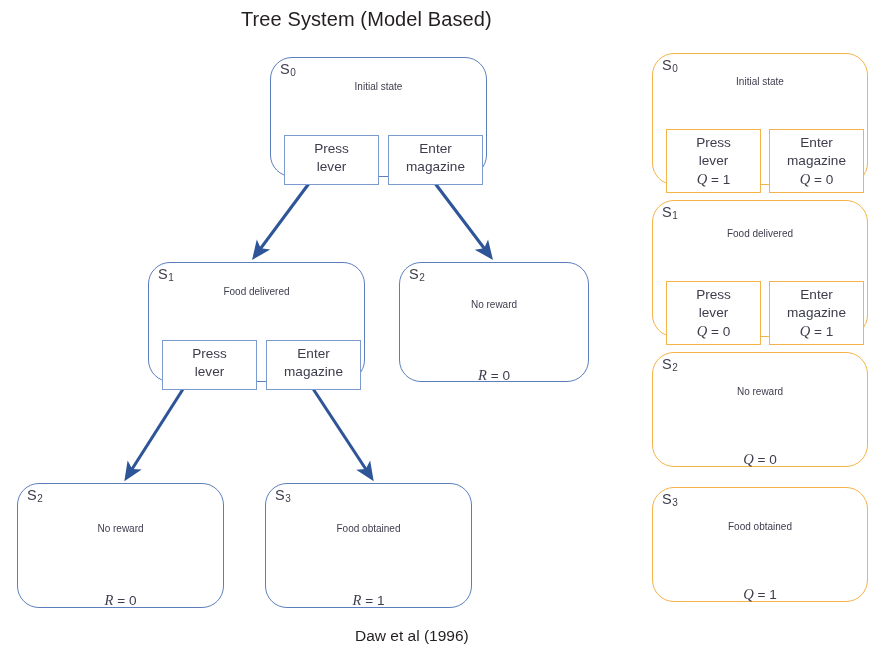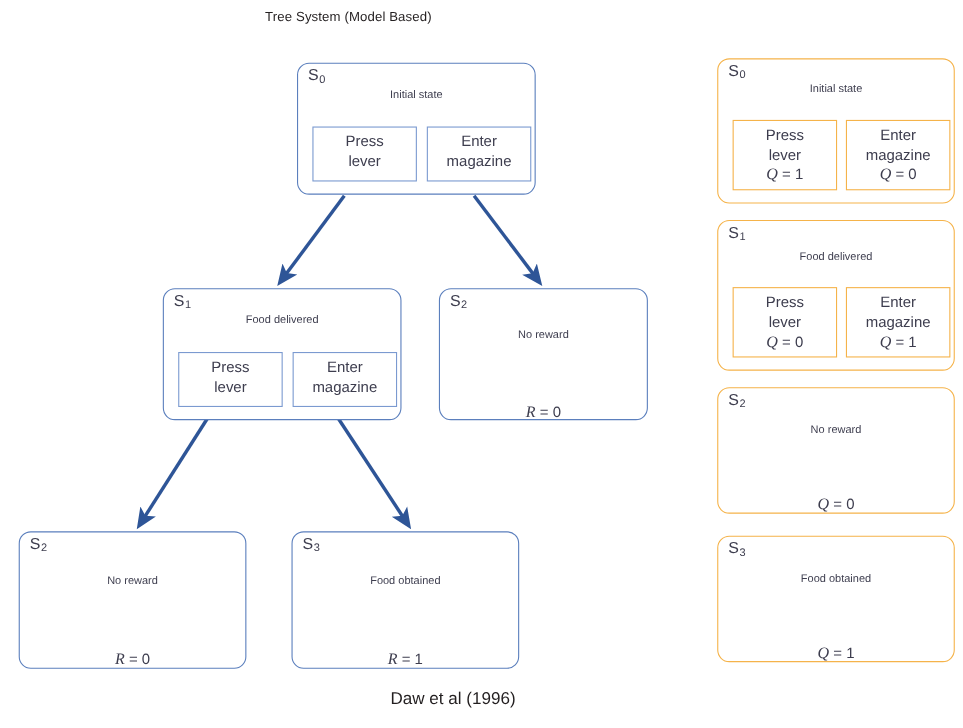--- a/index.html
+++ b/index.html
@@ -17,21 +17,21 @@
   }
   #stage {
     position: absolute;
     left: 0; top: 0;
     width: 875px; height: 662px;
   }
 
   
   .col-title {
     position: absolute;
-    font-size: 12px;
+    font-size: 20px;
     color: #231f20;
     white-space: nowrap;
     letter-spacing: 0.1px;
   }
   #title-tree { left: 241px; top: 8px; }
   #title-cache { left: 640px; top: 8px; }
 
   .caption {
     position: absolute;
     left: 355px;
@@ -39,21 +39,21 @@
     font-size: 15.5px;
     color: #231f20;
     white-space: nowrap;
   }
 
   
   .state-box {
     position: absolute;
     box-sizing: border-box;
     border: 1.6px solid #5b7fbd;
-    border-radius: 11px;
+    border-radius: 22px;
     background: #ffffff;
   }
   .state-box.cache {
     border-color: #f5b34a;
     border-width: 1.6px;
   }
   .state-label {
     position: absolute;
     left: 9px;
     top: 4px;
@@ -96,20 +96,21 @@
   .action-box {
     position: absolute;
     box-sizing: border-box;
     border: 1.3px solid #7b9ad0;
     background: #ffffff;
     text-align: center;
     font-size: 13.6px;
     color: #3d3d4e;
     line-height: 1.32;
     padding-top: 4px;
+    margin-top: 20px;
   }
   .action-box.cache {
     border-color: #f5b34a;
   }
   .action-box .qv {
     white-space: nowrap;
   }
   .action-box .qv i {
     font-style: italic;
     font-family: "Liberation Serif", "DejaVu Serif", serif;

